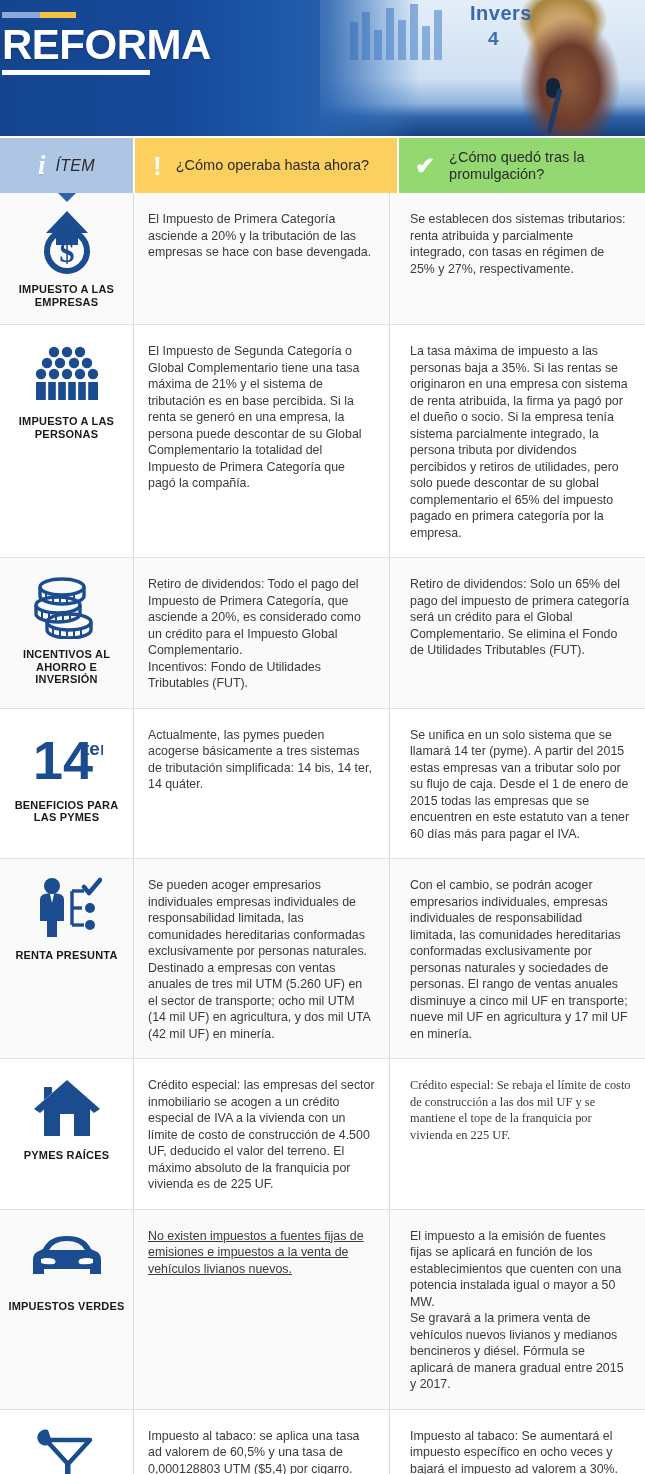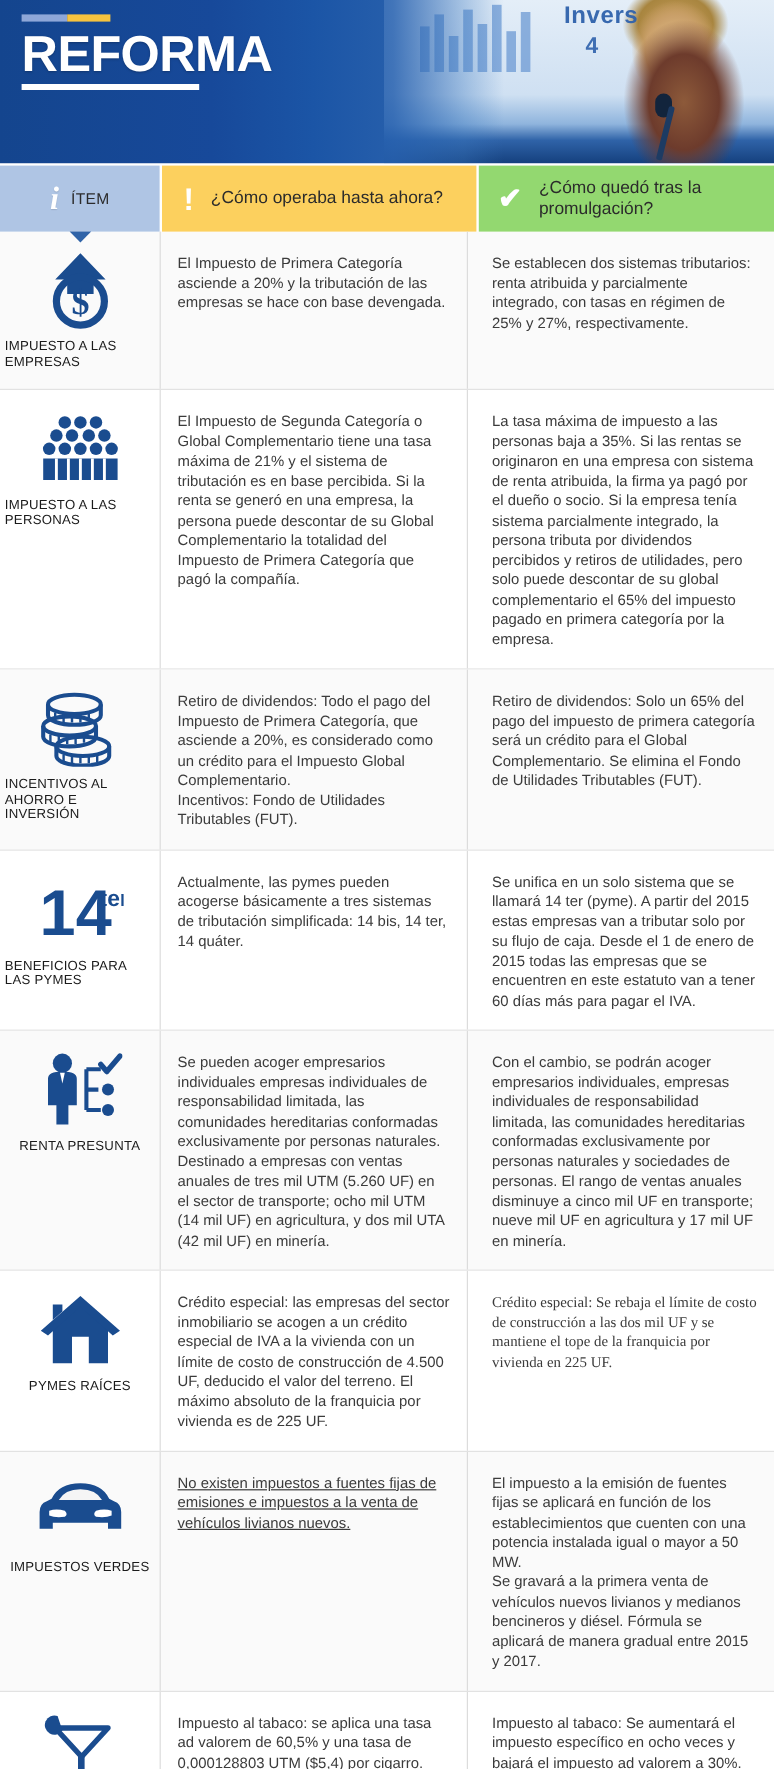--- a/index.html
+++ b/index.html
@@ -70,21 +70,21 @@
     width: 420px; height: 136px;
     background: linear-gradient(90deg,
         #14458e 0%, #17499a 42%, #1b55a6 62%,
         rgba(39,97,175,0.86) 78%, rgba(56,118,190,0.35) 92%,
         rgba(56,118,190,0) 100%);
   }
   .header-left {
     position: absolute;
     left: 0; top: 0;
     width: 330px; height: 136px;
-    padding: 12px 0 0 18px;
+    padding: 12px 0 0 2px;
   }
   .accent-bars { display: flex; gap: 0; margin-bottom: 8px; }
   .accent-bars .b1 { width: 38px; height: 6px; background: #8ea7d8; }
   .accent-bars .b2 { width: 36px; height: 6px; background: #f6c33f; }
   .brand-main {
     font-size: 42px;
     line-height: 38px;
     font-weight: bold;
     color: #ffffff;
     letter-spacing: -0.5px;
@@ -165,21 +165,21 @@
     color: #ffffff;
     font-weight: bold;
     line-height: 1;
     margin-left: 6px;
   }
   .ch-label {
     font-size: 14px;
     color: #2b2b2b;
     font-weight: 400;
   }
-  .ch-item .ch-label { font-size: 13px; letter-spacing: .3px; }
+  .ch-item .ch-label { font-size: 16px; letter-spacing: .3px; font-style: italic; }
   .ch-before .ch-label, .ch-after .ch-label { font-size: 14.5px; line-height: 17px; }
 
   
   .row {
     display: flex;
     width: 645px;
     border-bottom: 1px solid #e2e2e2;
     background: #fafafa;
   }
   .row:nth-child(even) { background: #ffffff; }
@@ -197,22 +197,23 @@
     border-left: 1px solid #dcdcdc;
     font-size: 12.4px;
     line-height: 16.5px;
     color: #3b3b3b;
   }
   .cell-text.after { width: 256px; padding-left: 20px; }
   .icon-label {
     margin-top: 6px;
     font-size: 11px;
     line-height: 12.5px;
-    font-weight: normal;
+    font-weight: bold;
     color: #1a1a1a;
+    text-align: center;
     letter-spacing: .2px;
   }
   .icon-box {
     width: 74px; height: 70px;
     display: flex; align-items: center; justify-content: center;
   }
   .icon-box svg { display:block; }
 </style>
 </head>
 <body>

